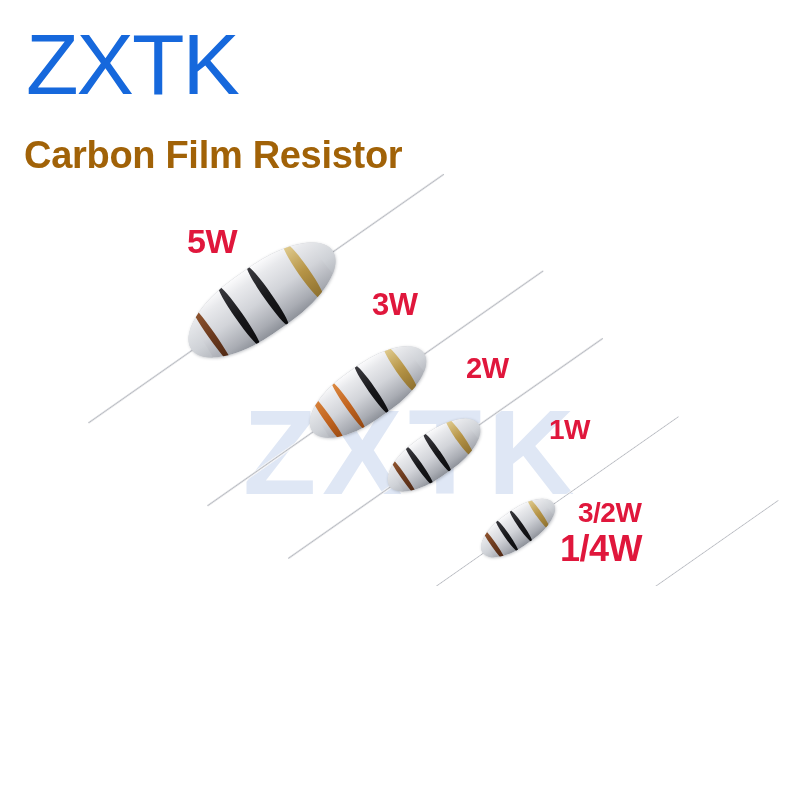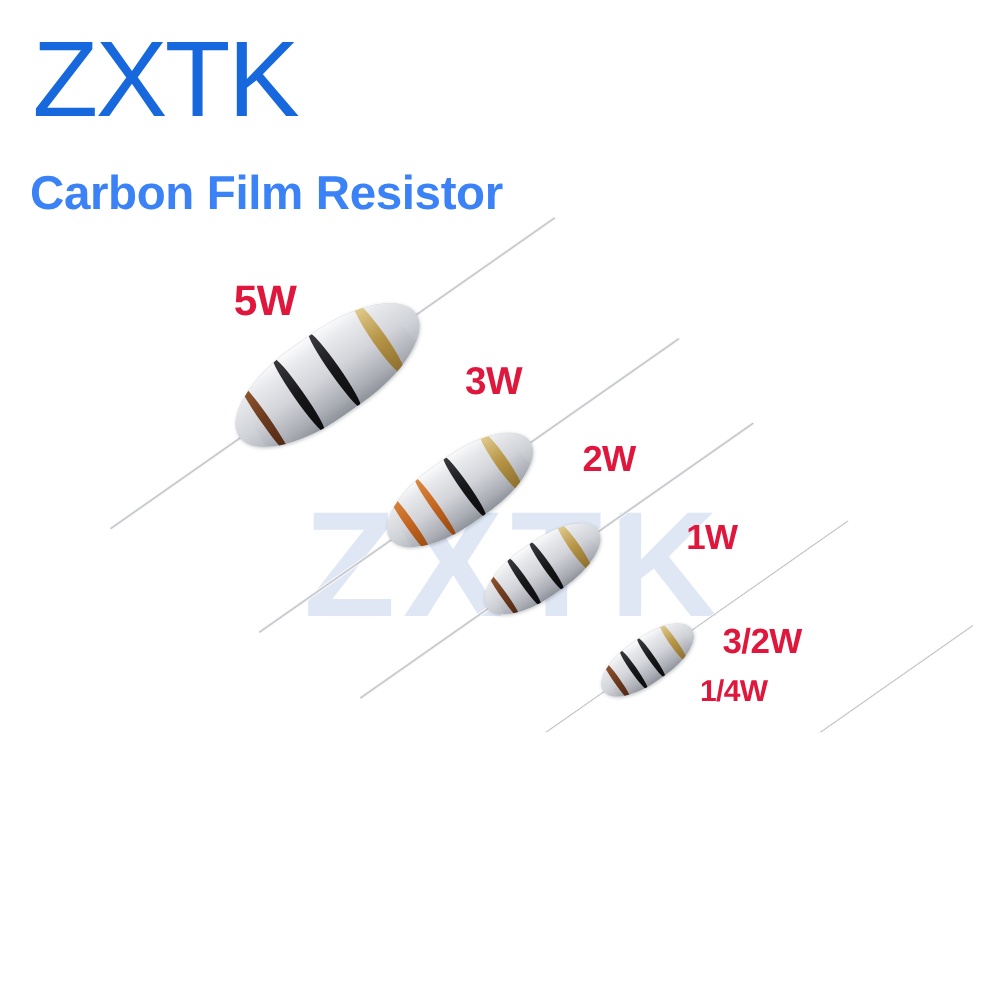--- a/index.html
+++ b/index.html
@@ -40,21 +40,21 @@
     color: #2f6fd0;
     margin-left: 16px;
     line-height: 1;
   }
   .product-title {
     position: absolute;
     left: 24px;
     top: 134px;
     font-size: 38px;
     font-weight: bold;
-    color: #3b82f6;
+    color: #a16207;
     letter-spacing: -0.3px;
     white-space: nowrap;
   }
 
   
   .watermark {
     position: absolute;
     left: 243px;
     top: 392px;
     font-size: 120px;
@@ -218,15 +218,15 @@
         <div class="shade" style="border-radius:38% / 50%; background:linear-gradient(to bottom, #f0e2c6 0%, #e0cda4 20%, #cfb384 52%, #a98c5c 85%, #8d7248 100%);"></div>
         <div class="cap" style="left:-2%; width:12%; background:linear-gradient(to bottom,#eadcbd,#ccb083 55%,#9c8055);"></div>
         <div class="band" style="left:25%; width:8%;  background:linear-gradient(to bottom,#4a443c,#2a2622 50%,#171411);"></div>
         <div class="band" style="left:41%; width:8%;  background:linear-gradient(to bottom,#4a443c,#2a2622 50%,#171411);"></div>
         <div class="band" style="left:57%; width:8%;  background:linear-gradient(to bottom,#4a443c,#2a2622 50%,#171411);"></div>
         <div class="band" style="left:78%; width:9%;  background:linear-gradient(to bottom,#dfc68a,#b08b3e 50%,#826227);"></div>
         <div class="cap" style="left:90%; width:12%; background:linear-gradient(to bottom,#eadcbd,#ccb083 55%,#9c8055);"></div>
       </div>
     </div>
   </div>
-  <div class="wlabel" style="left:560px; top:540px; font-size:24px;">1/4W</div>
+  <div class="wlabel" style="left:560px; top:528px; font-size:36px;">1/4W</div>
 
 </div>
 
 </body></html>

